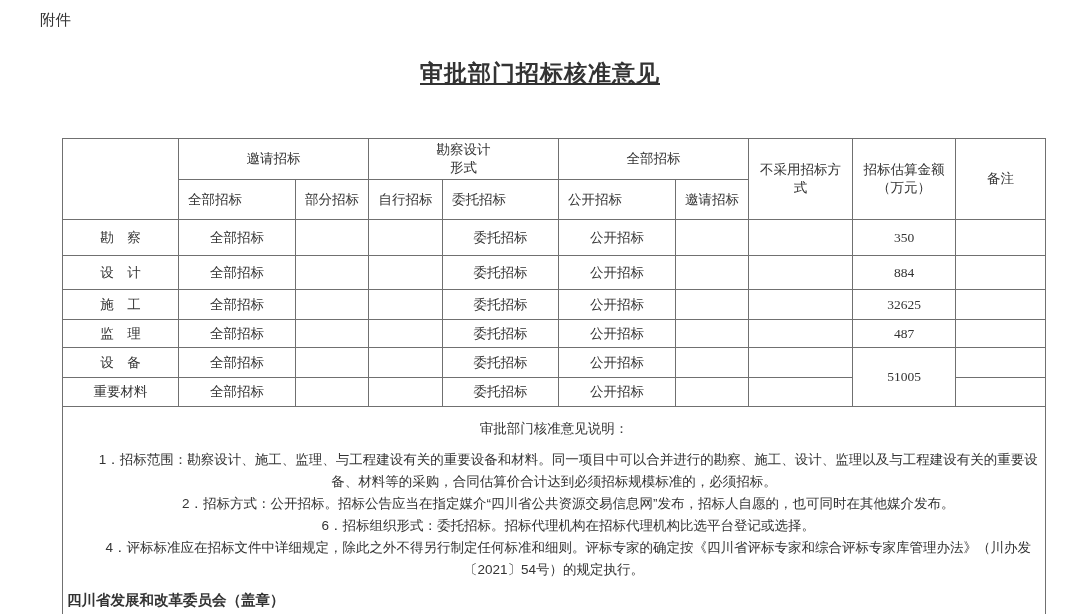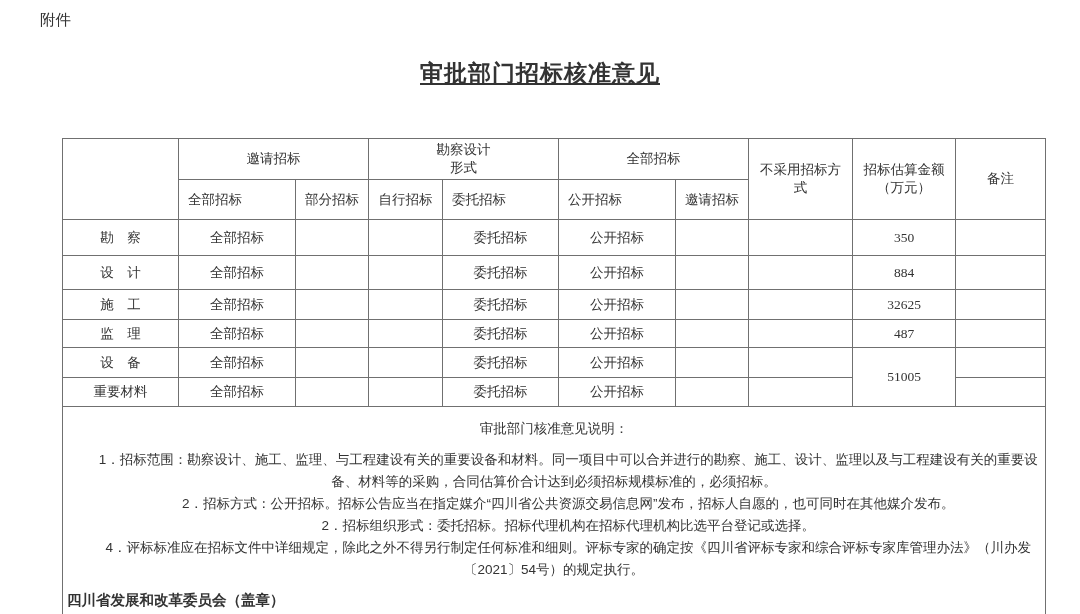--- a/index.html
+++ b/index.html
@@ -171,21 +171,21 @@
         <td></td>
         <td></td>
         <td></td>
       </tr>
 
       <tr style="height:204px">
         <td colspan="10" class="notes-cell">
           <div class="notes-heading">审批部门核准意见说明：</div>
           <p class="note-item">1．招标范围：勘察设计、施工、监理、与工程建设有关的重要设备和材料。同一项目中可以合并进行的勘察、施工、设计、监理以及与工程建设有关的重要设备、材料等的采购，合同估算价合计达到必须招标规模标准的，必须招标。</p>
           <p class="note-item">2．招标方式：公开招标。招标公告应当在指定媒介“四川省公共资源交易信息网”发布，招标人自愿的，也可同时在其他媒介发布。</p>
-          <p class="note-item">2．招标组织形式：委托招标。招标代理机构在招标代理机构比选平台登记或选择。</p>
+          <p class="note-item">6．招标组织形式：委托招标。招标代理机构在招标代理机构比选平台登记或选择。</p>
           <p class="note-item">4．评标标准应在招标文件中详细规定，除此之外不得另行制定任何标准和细则。评标专家的确定按《四川省评标专家和综合评标专家库管理办法》（川办发〔2021〕54号）的规定执行。</p>
           <div class="sig-org">四川省发展和改革委员会（盖章）</div>
           <div class="sig-date">2026年1月15日</div>
         </td>
       </tr>
     </tbody>
   </table>
 
 </div>
 

